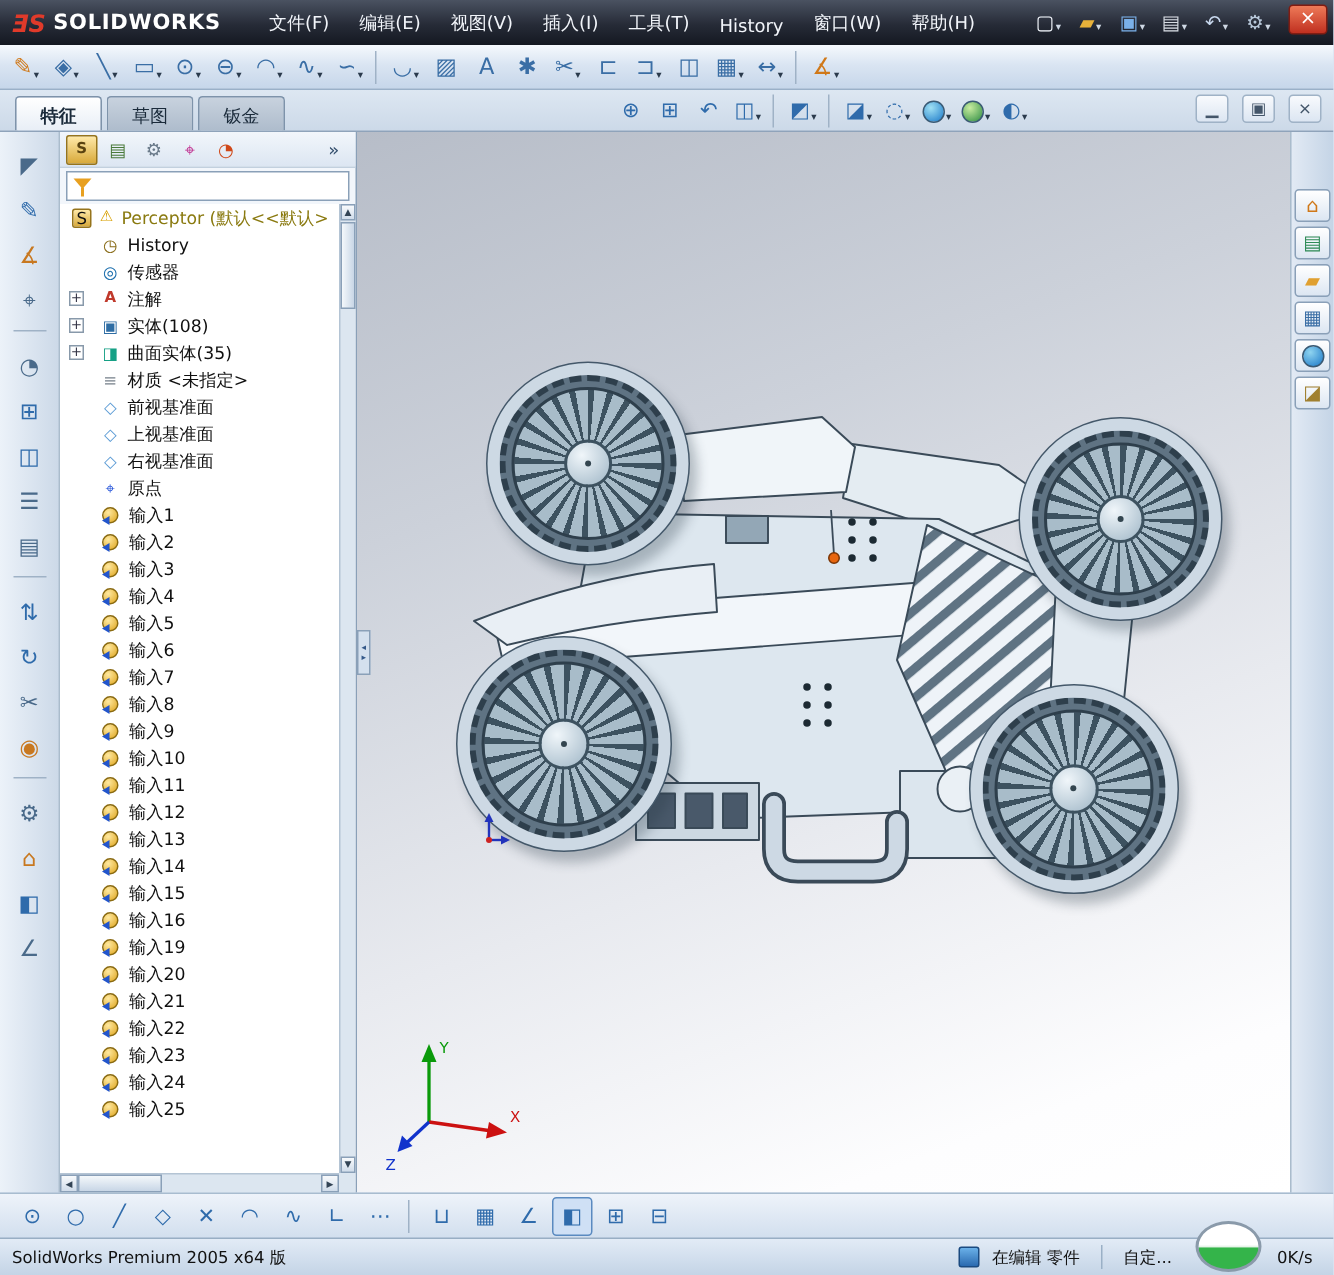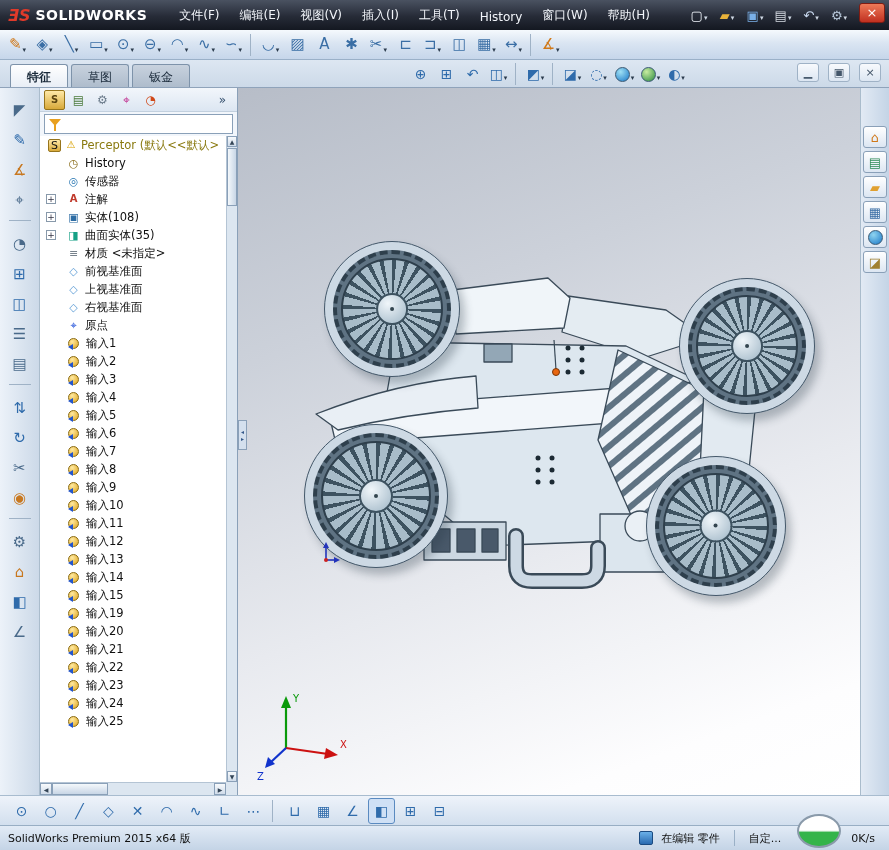--- a/index.html
+++ b/index.html
@@ -501,20 +501,24 @@
             <span class="ti imported"></span>
             <span class="tlabel">输入13</span>
           </div>
           <div class="tree-row">
             <span class="ti imported"></span>
             <span class="tlabel">输入14</span>
           </div>
           <div class="tree-row">
             <span class="ti imported"></span>
             <span class="tlabel">输入15</span>
+          </div>
+          <div class="tree-row">
+            <span class="ti imported"></span>
+            <span class="tlabel">输入16</span>
           </div>
           <div class="tree-row">
             <span class="ti imported"></span>
             <span class="tlabel">输入19</span>
           </div>
           <div class="tree-row">
             <span class="ti imported"></span>
             <span class="tlabel">输入20</span>
           </div>
           <div class="tree-row">
@@ -711,21 +715,21 @@
       </span>
       <span class="icon">
         <span class="glyph">⊞</span>
       </span>
       <span class="icon">
         <span class="glyph">⊟</span>
       </span>
     </div>
 
 <div class="statusbar">
-  <span>SolidWorks Premium 2015 x64 版</span>
+  <span>SolidWorks Premium 2005 x64 版</span>
   <span class="flexspacer"></span>
   <span class="sb-ico"></span>
   <span>在编辑 零件</span>
   <span class="sb-sep"></span>
   <span>自定...</span>
   <div class="gauge"></div>
   <span class="net">0K/s</span>
 </div>
 
 </div>

